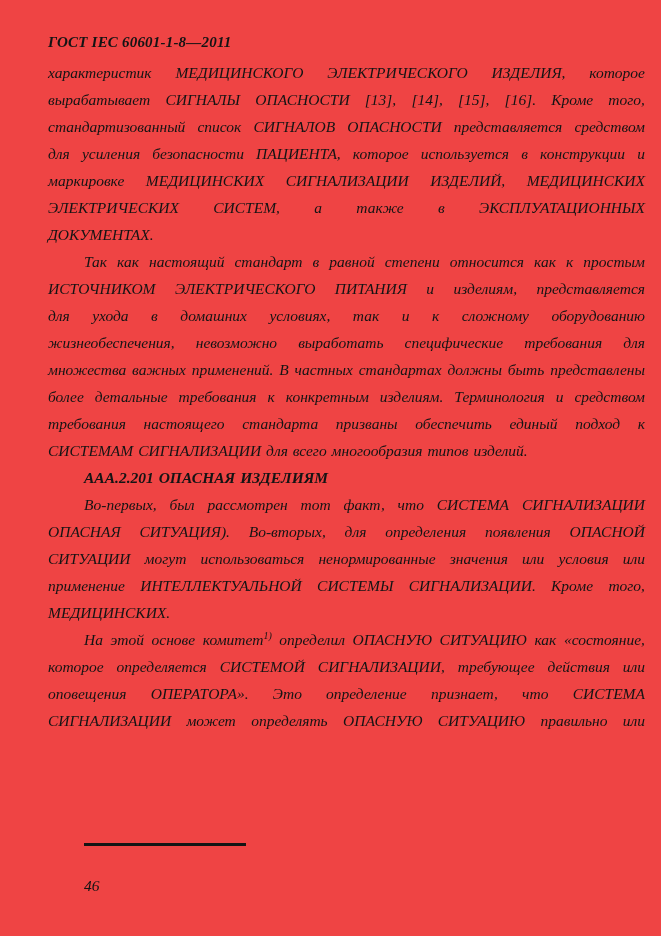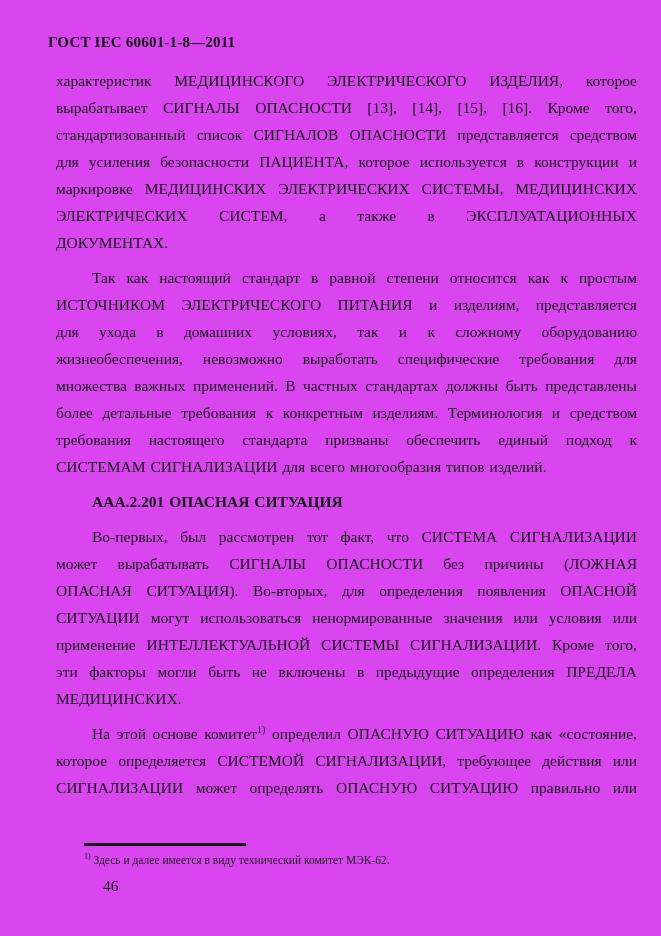--- a/index.html
+++ b/index.html
@@ -4,41 +4,42 @@
 <style>
   html, body {
     margin: 0;
     padding: 0;
     background: #ffffff;
   }
   .page {
     position: relative;
     width: 661px;
     height: 936px;
-    background: #d946ef;
+    background: #ef4444;
     color: #141414;
     font-family: "Liberation Serif", serif;
     overflow: hidden;
+    font-style: italic;
   }
   .doc-header {
     position: absolute;
     top: 34px;
     left: 48px;
     font-size: 15px;
     font-weight: bold;
     letter-spacing: 0.2px;
     white-space: nowrap;
   }
   .doc-body {
     position: absolute;
     top: 59px;
     left: 48px;
     width: 597px;
   }
-  .block { margin: 8px; padding: 0; }
+  .block { margin: 0; padding: 0; }
   .line {
     font-size: 15.5px;
     line-height: 27px;
     text-align: justify;
     text-align-last: justify;
     word-spacing: 1px;
   }
   .line.last {
     text-align-last: left;
   }
@@ -71,71 +72,66 @@
     line-height: 15px;
     color: #1d1d1d;
   }
   .fn-text sup.fn-ref { font-size: 8px; }
   .page-number {
     position: absolute;
     left: 84px;
     top: 876px;
     font-size: 15.5px;
     line-height: 20px;
-    margin-left: 19px;
   }
 </style>
 </head>
 <body>
 
 <div class="page">
 
   <div class="doc-header">ГОСТ IEC 60601-1-8—2011</div>
 
   <div class="doc-body" id="doc-body">
       <div class="block paragraph">
         <div class="line">характеристик МЕДИЦИНСКОГО ЭЛЕКТРИЧЕСКОГО ИЗДЕЛИЯ, которое</div>
         <div class="line">вырабатывает СИГНАЛЫ ОПАСНОСТИ [13], [14], [15], [16]. Кроме того,</div>
         <div class="line">стандартизованный список СИГНАЛОВ ОПАСНОСТИ представляется средством</div>
         <div class="line">для усиления безопасности ПАЦИЕНТА, которое используется в конструкции и</div>
-        <div class="line">маркировке МЕДИЦИНСКИХ ЭЛЕКТРИЧЕСКИХ СИСТЕМЫ, МЕДИЦИНСКИХ</div>
+        <div class="line">маркировке МЕДИЦИНСКИХ СИГНАЛИЗАЦИИ ИЗДЕЛИЙ, МЕДИЦИНСКИХ</div>
         <div class="line">ЭЛЕКТРИЧЕСКИХ СИСТЕМ, а также в ЭКСПЛУАТАЦИОННЫХ</div>
         <div class="line last">ДОКУМЕНТАХ.</div>
       </div>
       <div class="block paragraph">
         <div class="line indent">Так как настоящий стандарт в равной степени относится как к простым</div>
         <div class="line">ИСТОЧНИКОМ ЭЛЕКТРИЧЕСКОГО ПИТАНИЯ и изделиям, представляется</div>
         <div class="line">для ухода в домашних условиях, так и к сложному оборудованию</div>
         <div class="line">жизнеобеспечения, невозможно выработать специфические требования для</div>
         <div class="line">множества важных применений. В частных стандартах должны быть представлены</div>
         <div class="line">более детальные требования к конкретным изделиям. Терминология и средством</div>
         <div class="line">требования настоящего стандарта призваны обеспечить единый подход к</div>
         <div class="line last">СИСТЕМАМ СИГНАЛИЗАЦИИ для всего многообразия типов изделий.</div>
       </div>
       <div class="block heading">
-        <div class="line indent last">ААА.2.201 ОПАСНАЯ СИТУАЦИЯ</div>
+        <div class="line indent last">ААА.2.201 ОПАСНАЯ ИЗДЕЛИЯМ</div>
       </div>
       <div class="block paragraph">
         <div class="line indent">Во-первых, был рассмотрен тот факт, что СИСТЕМА СИГНАЛИЗАЦИИ</div>
-        <div class="line">может вырабатывать СИГНАЛЫ ОПАСНОСТИ без причины (ЛОЖНАЯ</div>
         <div class="line">ОПАСНАЯ СИТУАЦИЯ). Во-вторых, для определения появления ОПАСНОЙ</div>
         <div class="line">СИТУАЦИИ могут использоваться ненормированные значения или условия или</div>
         <div class="line">применение ИНТЕЛЛЕКТУАЛЬНОЙ СИСТЕМЫ СИГНАЛИЗАЦИИ. Кроме того,</div>
-        <div class="line">эти факторы могли быть не включены в предыдущие определения ПРЕДЕЛА</div>
         <div class="line last">МЕДИЦИНСКИХ.</div>
       </div>
       <div class="block paragraph">
         <div class="line indent">На этой основе комитет<sup class="fn-ref">1)</sup> определил ОПАСНУЮ СИТУАЦИЮ как «состояние,</div>
         <div class="line">которое определяется СИСТЕМОЙ СИГНАЛИЗАЦИИ, требующее действия или</div>
+        <div class="line">оповещения ОПЕРАТОРА». Это определение признает, что СИСТЕМА</div>
         <div class="line">СИГНАЛИЗАЦИИ может определять ОПАСНУЮ СИТУАЦИЮ правильно или</div>
       </div>
     </div>
 
   <div class="footnote-area">
     <div class="fn-rule"></div>
-    <div class="fn-text">
-      <sup class="fn-ref">1)</sup><span> Здесь и далее имеется в виду технический комитет МЭК-62.</span>
-    </div>
   </div>
 
   <div class="page-number">46</div>
 
 </div>
 
 </body></html>

